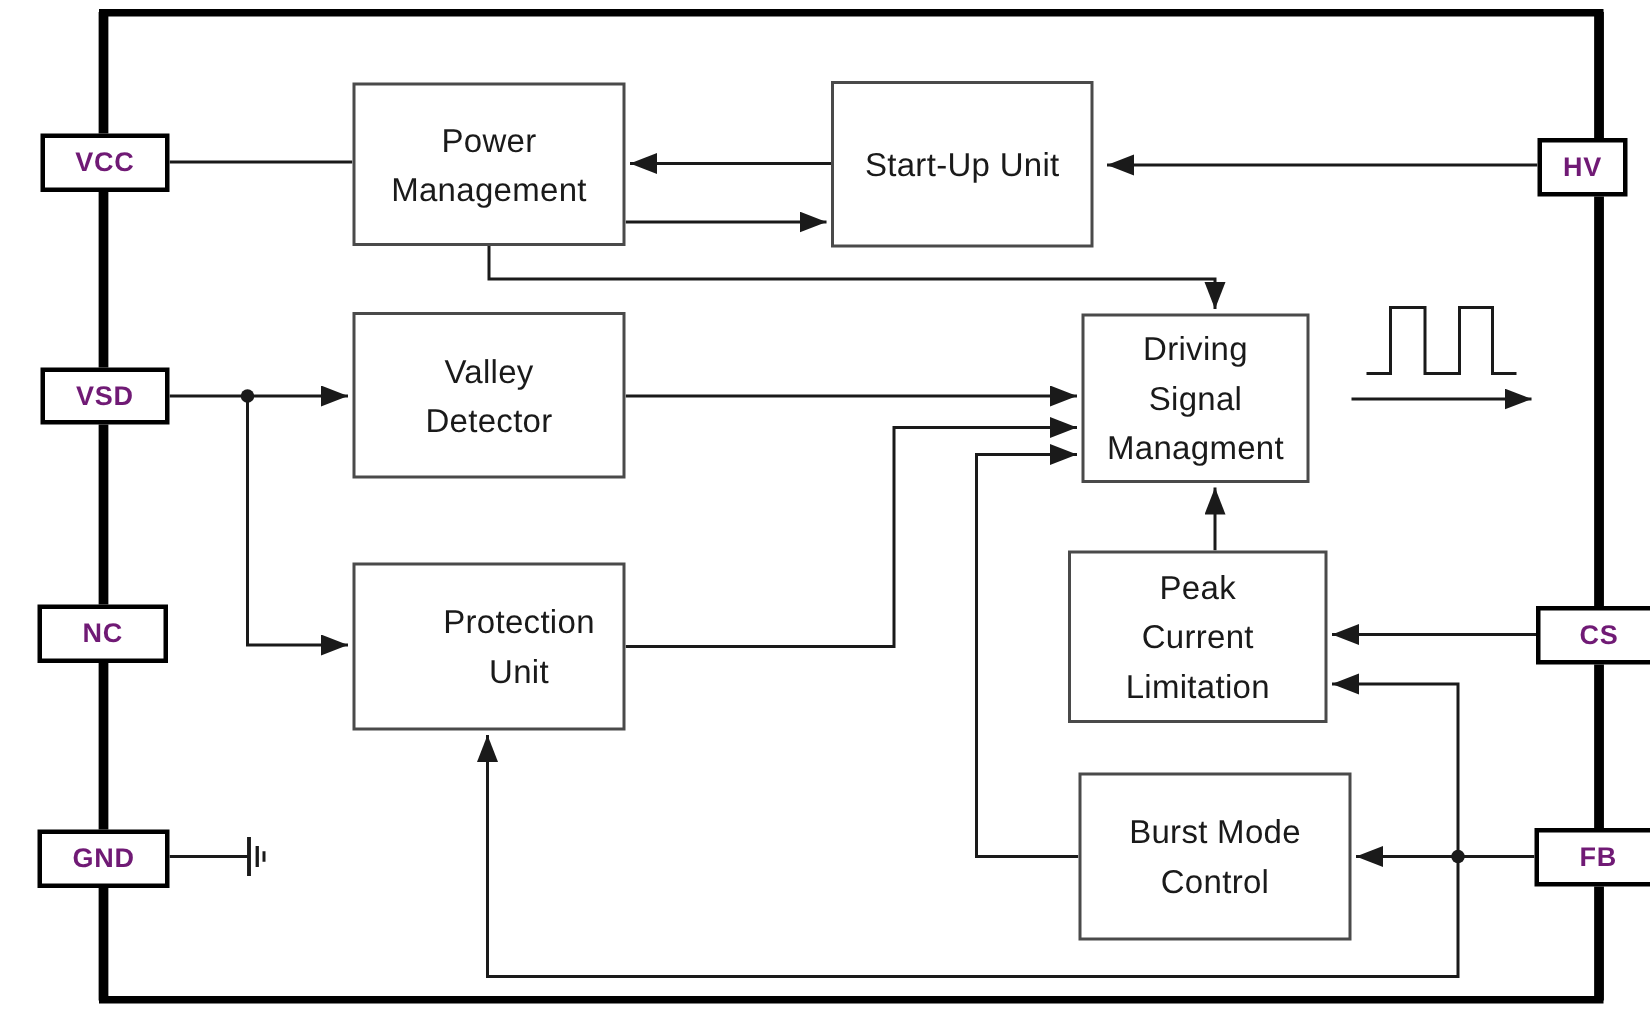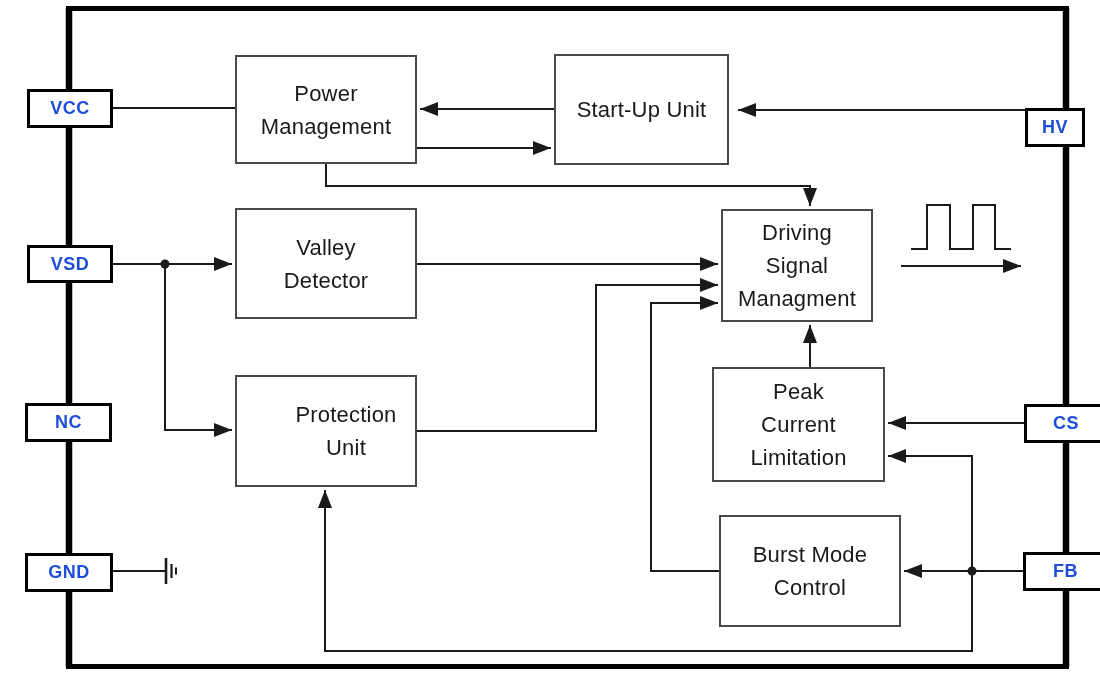--- a/index.html
+++ b/index.html
@@ -10,36 +10,36 @@
   #wires{position:absolute;left:0;top:0;width:1100px;height:679px;}
   .block{
     position:absolute;box-sizing:border-box;background:#ffffff;
     border:2px solid #4a4a4a;display:flex;align-items:center;justify-content:center;
     text-align:center;font-size:22px;color:#1a1a1a;line-height:1.5;
     white-space:pre-line;letter-spacing:0.2px;
   }
   .pin{
     position:absolute;box-sizing:border-box;background:#ffffff;
     border:3px solid #000000;display:flex;align-items:center;justify-content:center;
-    text-align:center;font-size:18px;font-weight:bold;color:#1d4ed8;letter-spacing:0.5px;
+    text-align:center;font-size:18px;font-weight:bold;color:#701a75;letter-spacing:0.5px;
   }
   
   #blk-power-management{left:217px;top:55px;width:182px;height:109px;}
   #blk-start-up-unit{left:536px;top:54px;width:175px;height:111px;}
   #blk-valley-detector{left:217px;top:208px;width:182px;height:111px;}
   #blk-driving-signal{left:703px;top:209px;width:152px;height:113px;}
   #blk-protection-unit{left:217px;top:375px;width:182px;height:112px;padding-left:40px;}
   #blk-peak-current{left:694px;top:367px;width:173px;height:115px;}
   #blk-burst-mode{left:701px;top:515px;width:182px;height:112px;}
   
   #pin-vcc{left:9px;top:89px;width:86px;height:39px;}
   #pin-vsd{left:9px;top:245px;width:86px;height:38px;}
   #pin-nc{left:7px;top:403px;width:87px;height:39px;}
   #pin-gnd{left:7px;top:553px;width:88px;height:39px;}
-  #pin-hv{left:1007px;top:108px;width:60px;height:39px;text-align:center;}
+  #pin-hv{left:1007px;top:92px;width:60px;height:39px;text-align:center;}
   #pin-drive{left:1006px;top:247px;width:84px;height:40px;}
   #pin-cs{left:1006px;top:404px;width:84px;height:39px;}
   #pin-fb{left:1005px;top:552px;width:85px;height:39px;}
 </style>
 </head>
 <body>
 
 <div id="stage">
 
   <svg id="wires" viewBox="0 0 1100 679" xmlns="http://www.w3.org/2000/svg">

